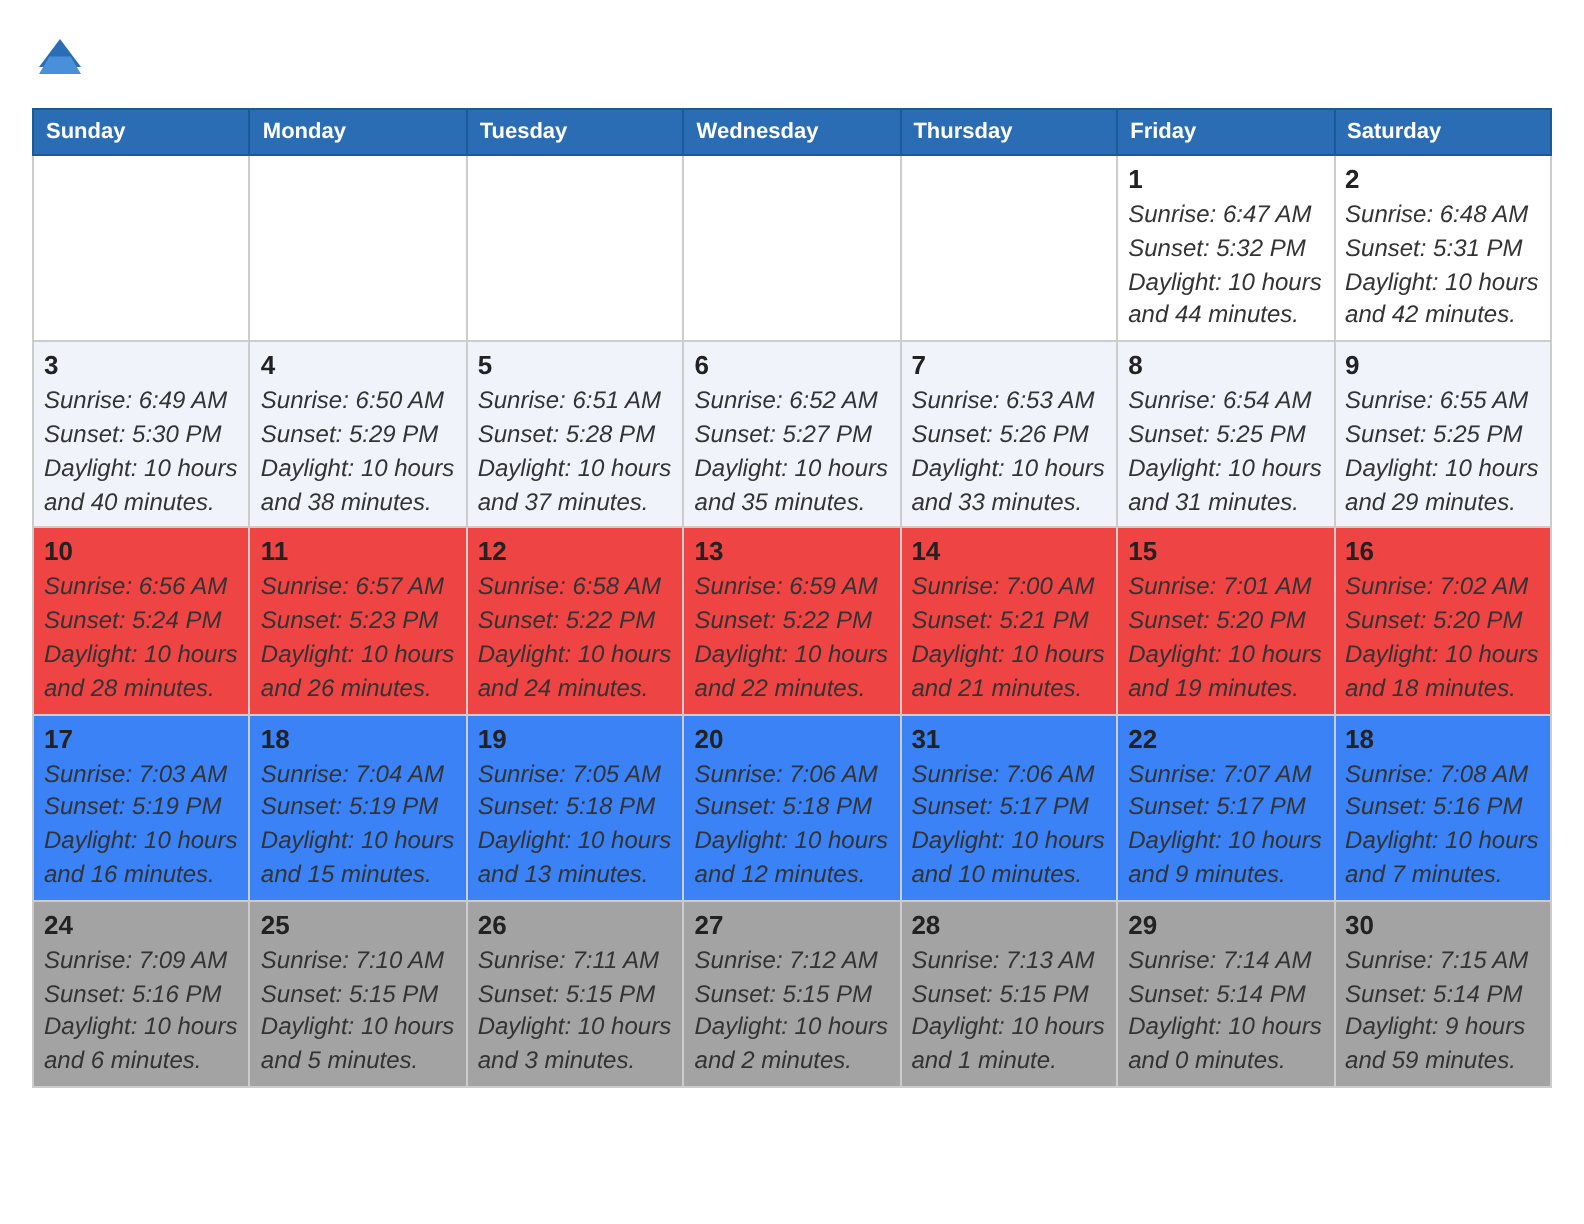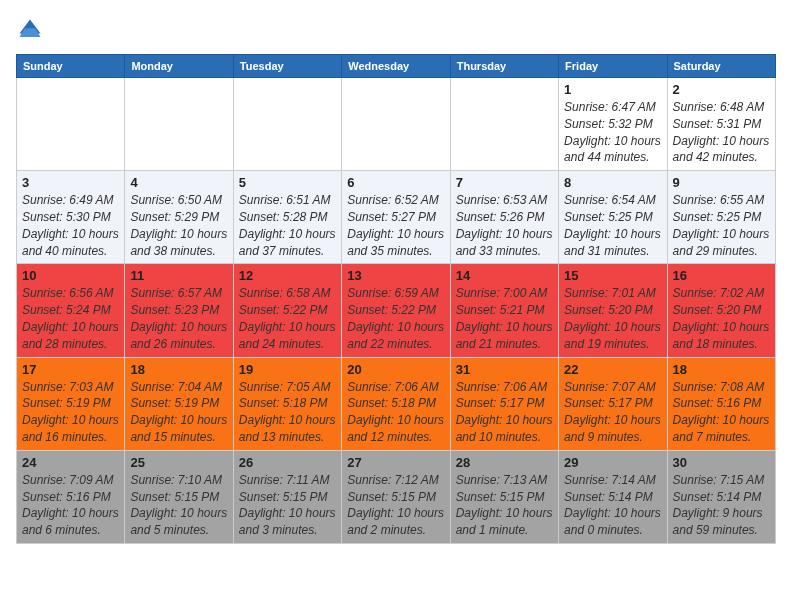--- a/index.html
+++ b/index.html
@@ -80,21 +80,21 @@
       font-size: 12px;
       line-height: 1.4;
       font-style: italic;
     }
     .empty-cell {
       background: #fff !important;
     }
     .calendar tbody tr:nth-child(1) td { background: #fff; }
     .calendar tbody tr:nth-child(2) td { background: #f0f4fa; }
     .calendar tbody tr:nth-child(3) td { background: #ef4444; }
-    .calendar tbody tr:nth-child(4) td { background: #f97316; margin-top: 36px; }
+    .calendar tbody tr:nth-child(4) td { background: #3b82f6; margin-top: 36px; }
     .calendar tbody tr:nth-child(5) td { background: #a3a3a3; }
     .calendar tbody tr:nth-child(6) td { background: #f0f4fa; }
     td.empty-cell { background: #fff !important; }
   </style>
 </head>
 <body>
 
 <div class="header">
   <div class="logo">
     <svg class="logo-icon" viewBox="0 0 32 32" xmlns="http://www.w3.org/2000/svg">

